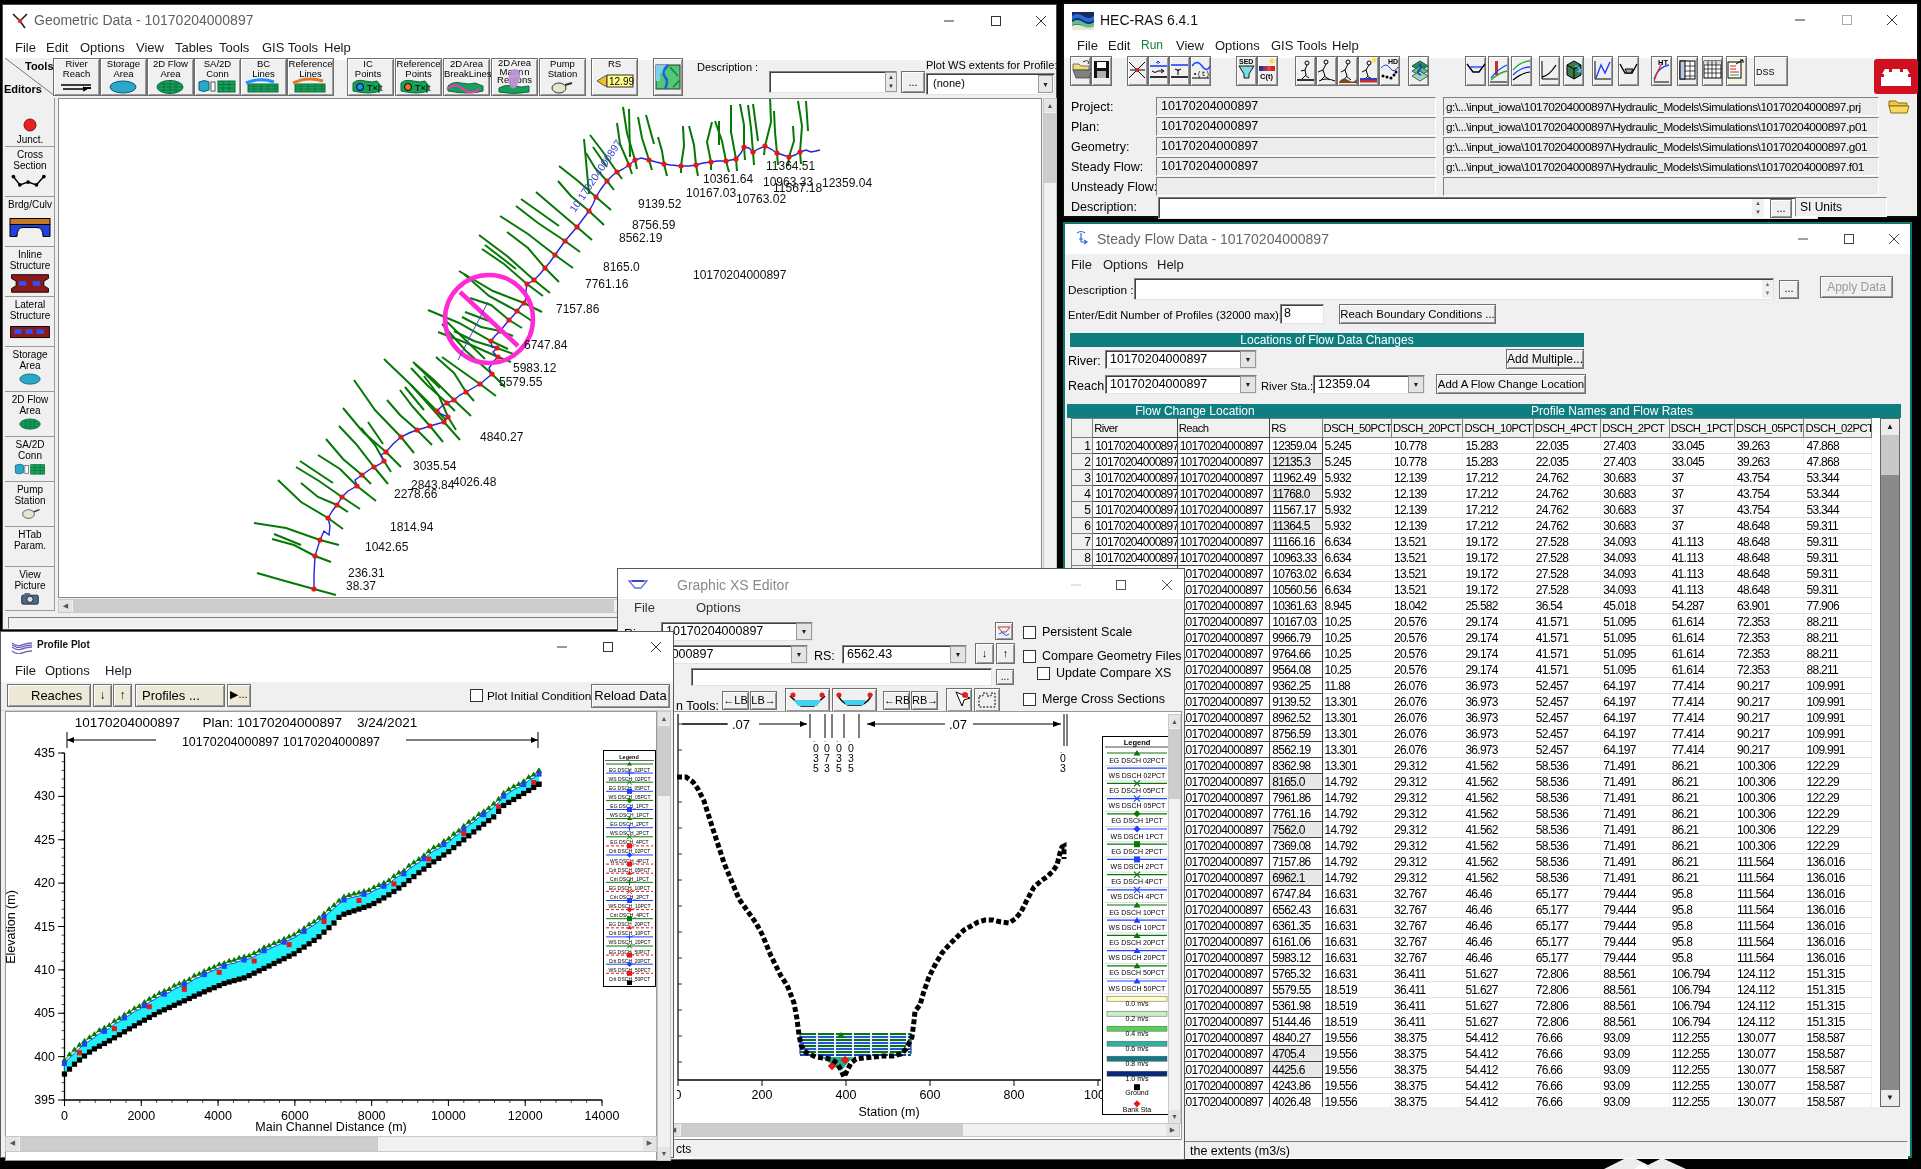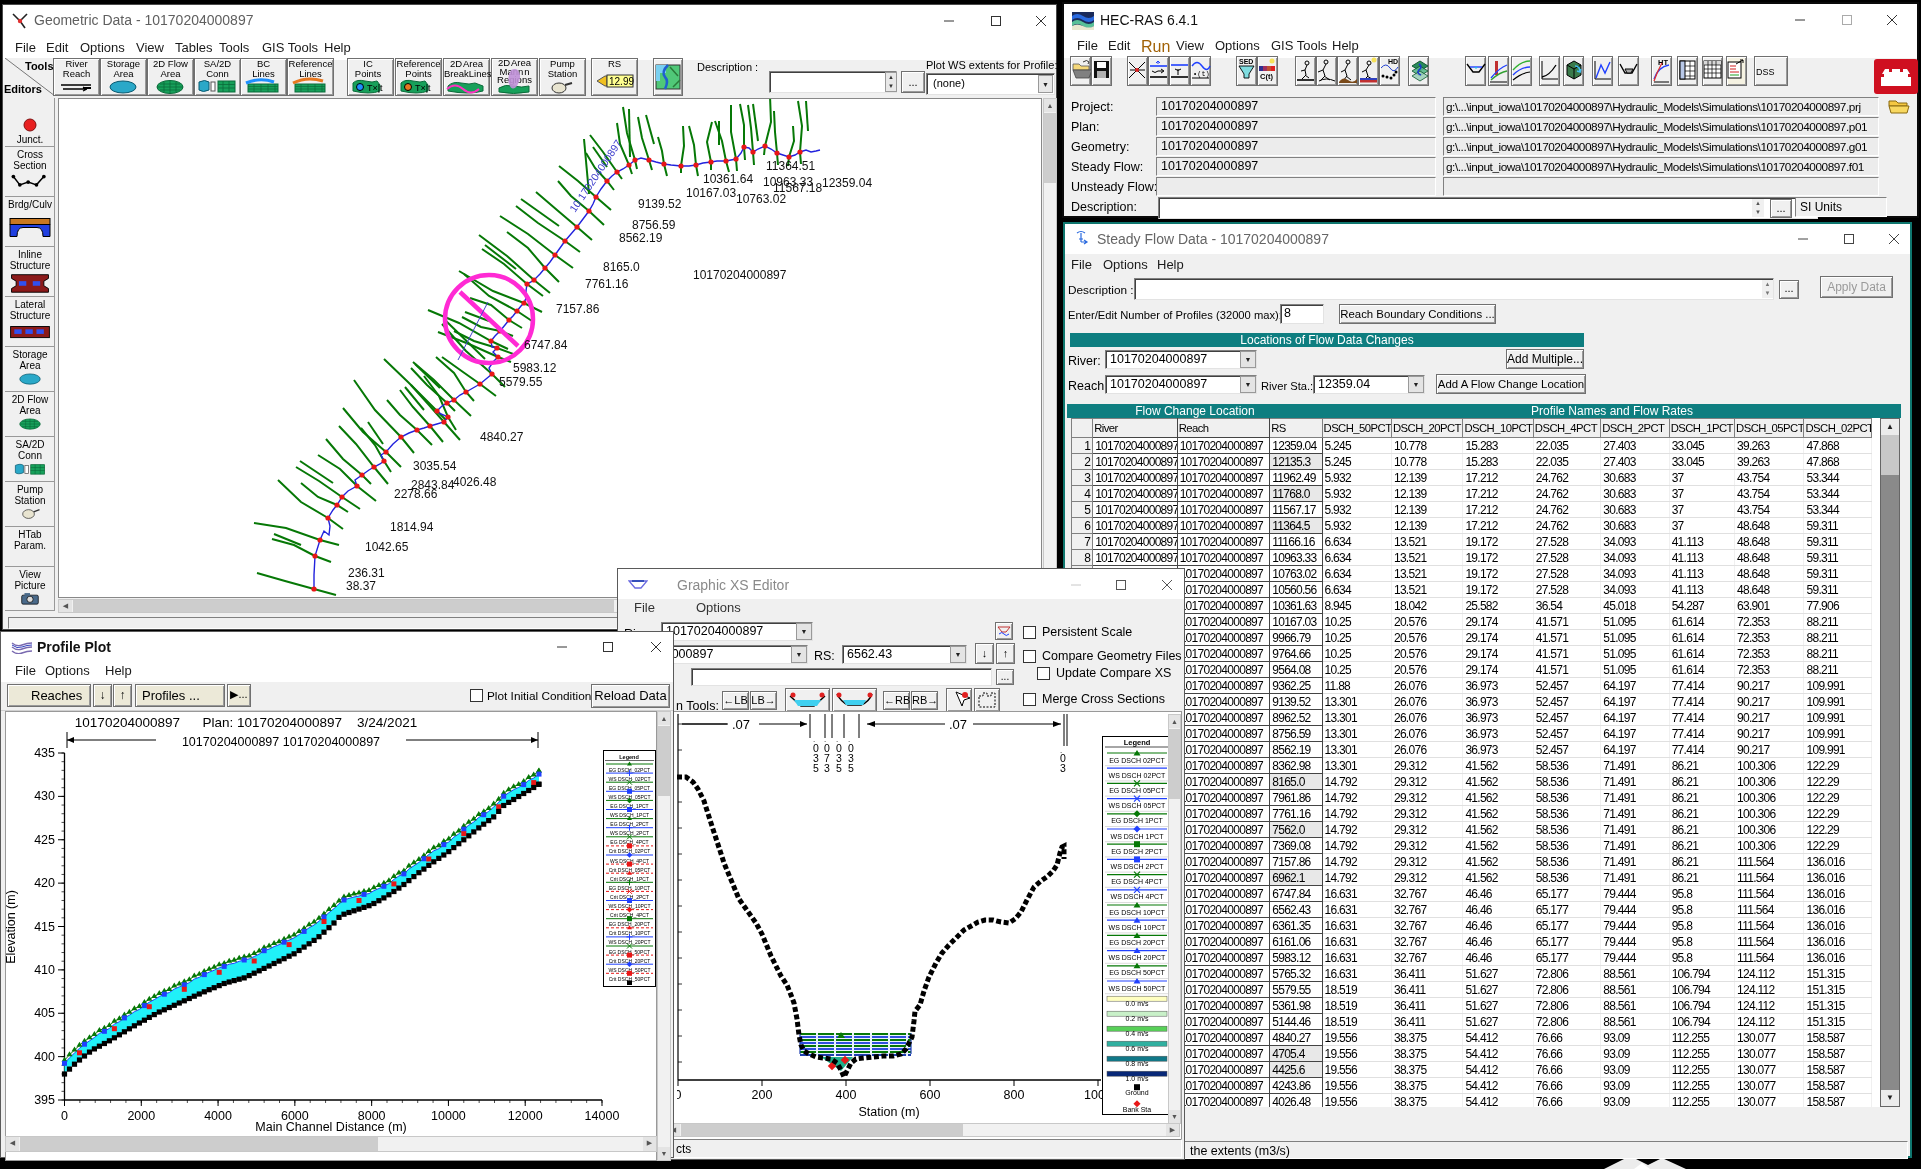--- a/index.html
+++ b/index.html
@@ -401,21 +401,21 @@
     <svg style="position:absolute;left:777px;top:10px" width="12" height="12">
       <rect x="1.5" y="1.5" width="9" height="9" fill="none" stroke="#aaa" stroke-width="1"></rect>
     </svg>
     <svg style="position:absolute;left:822px;top:10px" width="12" height="12">
       <line x1="1" y1="1" x2="11" y2="11" stroke="#333" stroke-width="1"></line>
       <line x1="11" y1="1" x2="1" y2="11" stroke="#333" stroke-width="1"></line>
     </svg>
     <div style="position:absolute;left:0px;top:33px;width:853px;height:21px;background:#fff;"></div>
     <div style="position:absolute;left:13px;top:34px;font-size:13px;color:#1a1a1a;white-space:nowrap;">File</div>
     <div style="position:absolute;left:44px;top:34px;font-size:13px;color:#1a1a1a;white-space:nowrap;">Edit</div>
-    <div style="position:absolute;left:77px;top:34px;font-size:16px;color:#a16207;white-space:nowrap;">Run</div>
+    <div style="position:absolute;left:77px;top:34px;font-size:12px;color:#15803d;white-space:nowrap;">Run</div>
     <div style="position:absolute;left:112px;top:34px;font-size:13px;color:#1a1a1a;white-space:nowrap;">View</div>
     <div style="position:absolute;left:151px;top:34px;font-size:13px;color:#1a1a1a;white-space:nowrap;">Options</div>
     <div style="position:absolute;left:207px;top:34px;font-size:13px;color:#1a1a1a;white-space:nowrap;">GIS Tools</div>
     <div style="position:absolute;left:268px;top:34px;font-size:13px;color:#1a1a1a;white-space:nowrap;">Help</div>
     <div style="position:absolute;left:0px;top:54px;width:853px;height:36px;background:#f0f0f0;"></div>
     <div class="btn" style="position:absolute;left:6px;top:52px;width:21px;height:30px;background:#f0f0f0;"></div>
     <svg style="position:absolute;left:6px;top:52px" width="21" height="30" viewBox="0 0 21 30">
       <path d="M3 8 h6 l2 2 h8 v4 H3 z" fill="#f5d87a" stroke="#555" stroke-width="0.8"></path>
       <path d="M3 14 l3 8 h13 l3 -8 z" fill="#808080" stroke="#444" stroke-width="0.8"></path>
       <path d="M13 6 q4 -3 6 0 l-1 2" stroke="#333" fill="none"></path>
@@ -1512,21 +1512,21 @@
     <div style="position:absolute;left:63px;top:555px;width:282px;height:12px;background:#cdcdcd;"></div>
     <div class="sunkg" style="position:absolute;left:2px;top:570px;width:562px;height:19px;"></div>
     <div style="position:absolute;left:58px;top:573px;font-size:12px;color:#000;white-space:nowrap;">cts</div>
   </div>
 <div class="win" style="left:0px;top:631px;width:674px;height:527px;z-index:4;border:1px solid #5a5a5a;background:#f0f0f0;">
     <div style="position:absolute;left:0px;top:0px;width:672px;height:29px;background:#fff;"></div>
     <svg style="position:absolute;left:10px;top:8px" width="22" height="14" viewBox="0 0 22 14">
       <path d="M1 3 q5 4 10 2 t10 -2 M1 7 q5 4 10 2 t10 -2 M1 11 q5 4 10 2 t10 -2" stroke="#7a6ab0" fill="none" stroke-width="1.4"></path>
       <path d="M1 5 q5 4 10 2 t10 -2" stroke="#3040c0" fill="none" stroke-width="1"></path>
     </svg>
-    <div style="position:absolute;left:36px;top:7px;font-size:14px;color:#111;white-space:nowrap;"><b>Profile Plot</b></div>
+    <div style="position:absolute;left:36px;top:7px;font-size:10px;color:#111;white-space:nowrap;"><b>Profile Plot</b></div>
     <svg style="position:absolute;left:555px;top:9px" width="12" height="12">
       <line x1="1" y1="6" x2="11" y2="6" stroke="#333" stroke-width="1"></line>
     </svg>
     <svg style="position:absolute;left:601px;top:9px" width="12" height="12">
       <rect x="1.5" y="1.5" width="9" height="9" fill="none" stroke="#333" stroke-width="1"></rect>
     </svg>
     <svg style="position:absolute;left:649px;top:9px" width="12" height="12">
       <line x1="1" y1="1" x2="11" y2="11" stroke="#333" stroke-width="1"></line>
       <line x1="11" y1="1" x2="1" y2="11" stroke="#333" stroke-width="1"></line>
     </svg>

